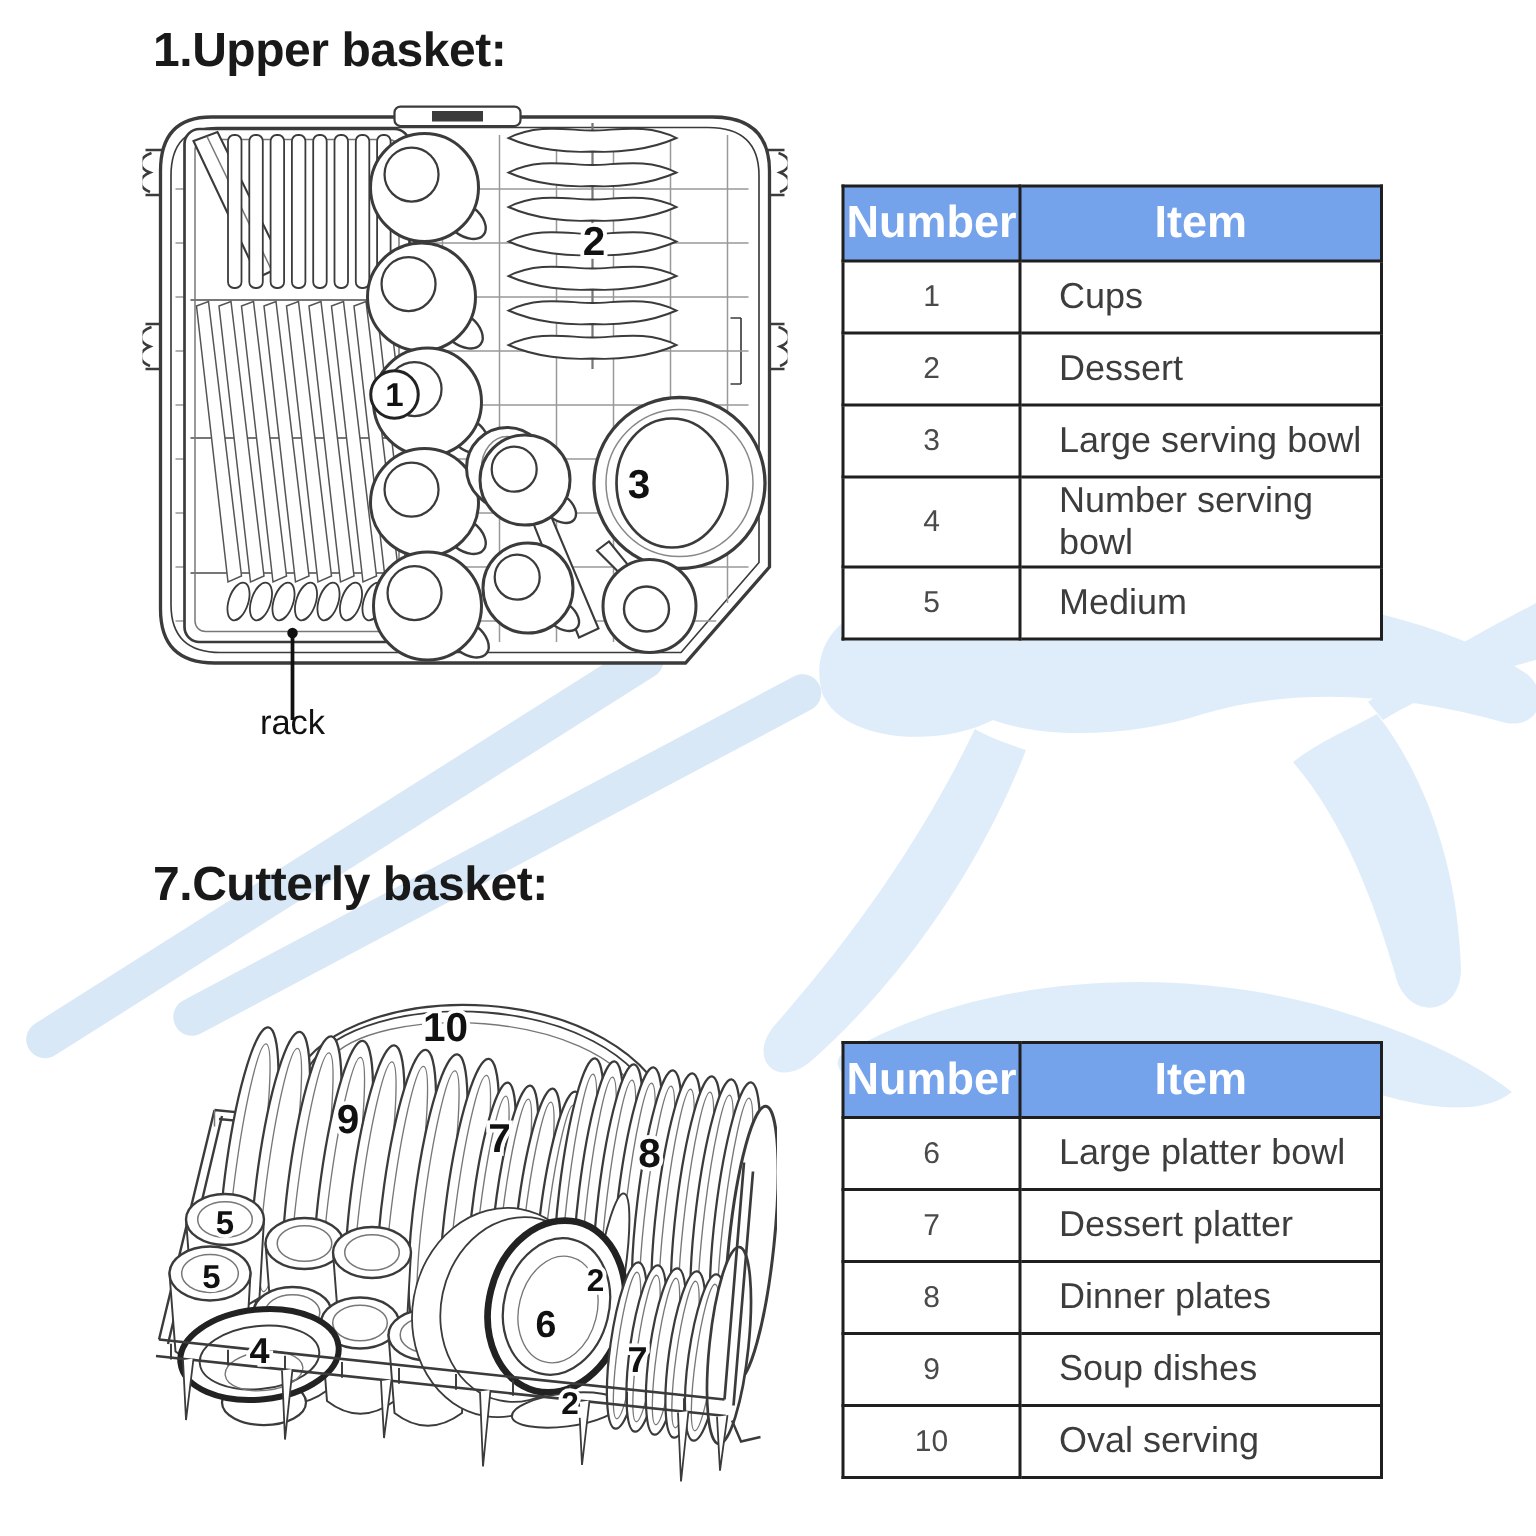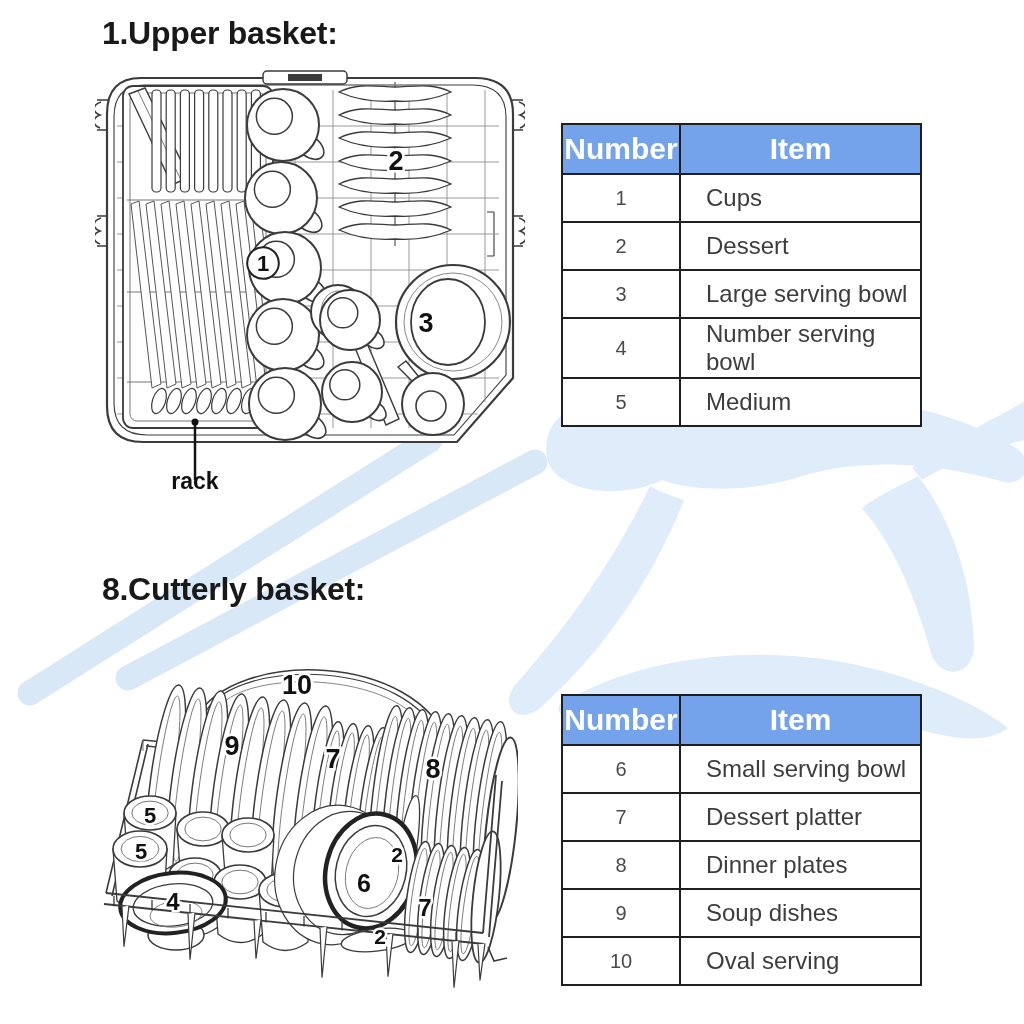--- a/index.html
+++ b/index.html
@@ -18,21 +18,21 @@
   .h1a{top:15px;}
   .h2a{top:571px;}
   .diag{position:absolute;z-index:1;pointer-events:none;}
   svg text{font-family:"Liberation Sans", sans-serif;}
   .fo{fill:#ffffff;stroke:var(--line_art);stroke-width:2.2;}
   .fi{fill:none;stroke:var(--line_art);stroke-width:1.1;}
   .w15{fill:#ffffff;stroke:var(--line_art);stroke-width:1.5;}
   .cl{fill:none;stroke:var(--line_art);stroke-width:1.7;}
   .racklbl{
     position:absolute;left:157px;top:468px;width:76px;z-index:2;text-align:center;
-    font-size:23px;font-weight:700;color:#111;
+    font-size:23px;font-weight:400;color:#111;
   }
   .itemtable{
     position:absolute;z-index:2;border-collapse:collapse;table-layout:fixed;width:359px;
   }
   #t1{left:561px;top:123px;}
   #t2{left:561px;top:694px;}
   .itemtable th{
     background:var(--table_header_bg);color:var(--table_header_text);
     font-size:30px;font-weight:700;height:46px;border:2px solid var(--table_border);
     text-align:center;
@@ -197,21 +197,21 @@
           <td class="num">4</td>
           <td class="item">Number serving bowl</td>
         </tr>
         <tr>
           <td class="num">5</td>
           <td class="item">Medium</td>
         </tr>
       </tbody>
     </table>
 
-  <div class="heading h2a">8.Cutterly basket:</div>
+  <div class="heading h2a">7.Cutterly basket:</div>
 
   <svg id="d2" class="diag" viewBox="0 0 430 368" style="left:88px;top:645px;width:430px;height:368px">
     <g id="d2-dyn">
         <path d="M55 95 L408 130 M58 101 L404 135 M55 95 L18 248 M60 99 L24 251" fill="none" stroke="#3b3b3b" stroke-width="1.6"></path>
         <line x1="55" y1="95" x2="55" y2="106" stroke="#777" stroke-width="1"></line>
         <line x1="90.3" y1="98.5" x2="90.3" y2="109.5" stroke="#777" stroke-width="1"></line>
         <line x1="125.6" y1="102" x2="125.6" y2="113" stroke="#777" stroke-width="1"></line>
         <line x1="160.89999999999998" y1="105.5" x2="160.89999999999998" y2="116.5" stroke="#777" stroke-width="1"></line>
         <line x1="196.2" y1="109" x2="196.2" y2="120" stroke="#777" stroke-width="1"></line>
         <line x1="231.5" y1="112.5" x2="231.5" y2="123.5" stroke="#777" stroke-width="1"></line>
@@ -353,21 +353,21 @@
       </colgroup>
       <thead>
         <tr>
           <th>Number</th>
           <th>Item</th>
         </tr>
       </thead>
       <tbody>
         <tr>
           <td class="num">6</td>
-          <td class="item">Small serving bowl</td>
+          <td class="item">Large platter bowl</td>
         </tr>
         <tr>
           <td class="num">7</td>
           <td class="item">Dessert platter</td>
         </tr>
         <tr>
           <td class="num">8</td>
           <td class="item">Dinner plates</td>
         </tr>
         <tr>

